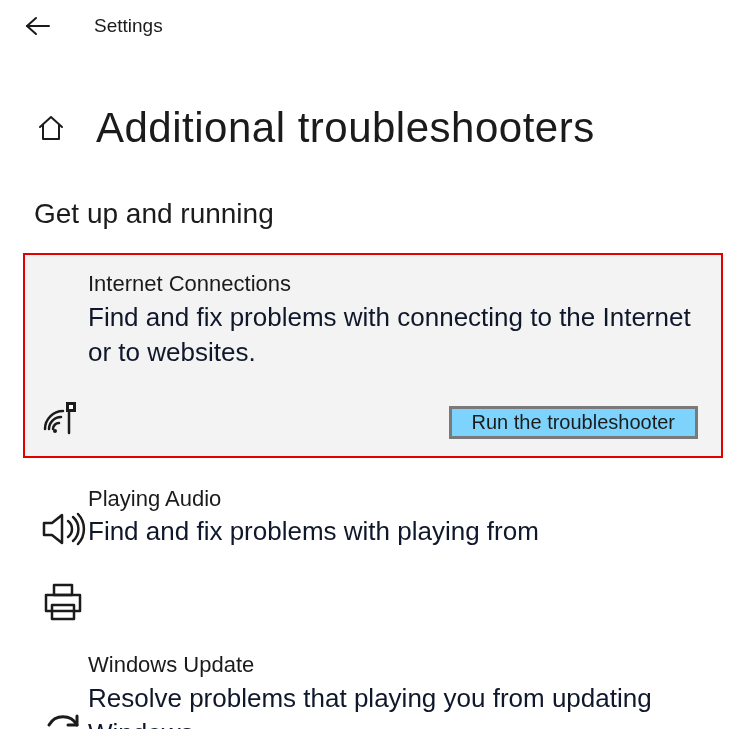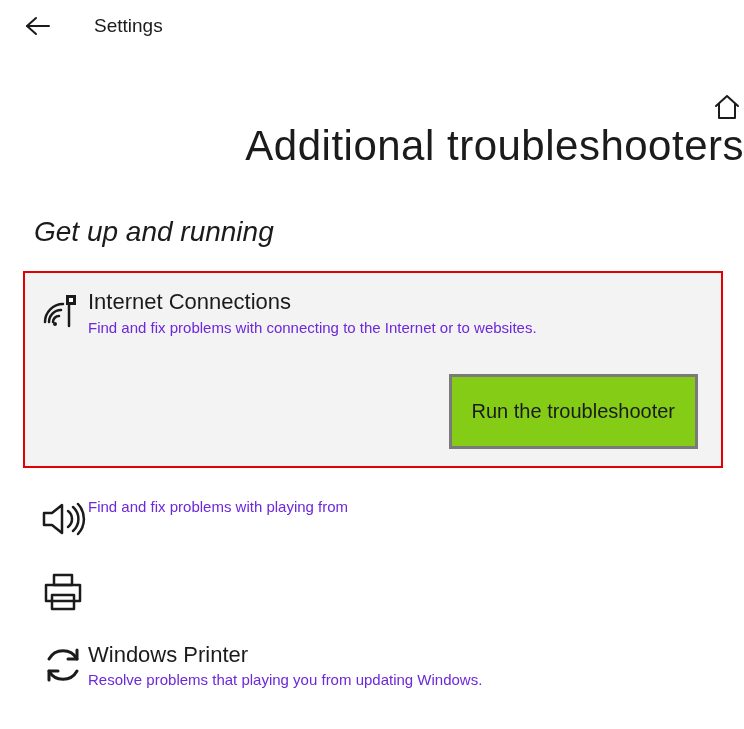--- a/index.html
+++ b/index.html
@@ -25,48 +25,46 @@
     align-items: center;
   }
   .back-arrow svg { stroke: #1b1b1b; }
   .topbar-title {
     font-size: 19px;
     font-weight: 400;
     margin-left: 40px;
   }
   .page-title-row {
     display: flex;
-    align-items: flex-end;
-    margin: 44px 0 0 34px;
-    flex-direction: column;
+    align-items: center;
+    margin: 56px 0 0 34px;
   }
   .home-icon {
     width: 34px;
     display: inline-flex;
     justify-content: center;
     align-items: center;
   }
   .page-title {
     font-size: 42px;
     font-weight: 400;
     margin-left: 28px;
     letter-spacing: 0.5px;
   }
   .section-heading {
     font-size: 28px;
     font-weight: 400;
     margin: 46px 0 24px 34px;
-    font-style: italic;
   }
   .items {
     margin: 0 22px 0 24px;
   }
   .ts-item {
     display: flex;
-    align-items: flex-start;
+    align-items: flex-end;
     padding: 16px 14px 12px 14px;
     position: relative;
   }
   .ts-item.highlighted {
     background: #f3f3f3;
     outline: 2px solid #e30000;
     outline-offset: -1px;
     padding-bottom: 18px;
     margin-bottom: 12px;
   }
@@ -78,35 +76,35 @@
     flex: 0 0 50px;
   }
   .ts-text { flex: 1 1 auto; padding-right: 10px; }
   .ts-title {
     font-size: 22px;
     font-weight: 400;
     color: #1b1b1b;
     line-height: 1.25;
   }
   .ts-desc {
-    font-size: 15px;
-    font-weight: 400;
-    color: #6d28d9;
+    font-size: 26px;
+    font-weight: 400;
+    color: #0f172a;
     line-height: 1.35;
     margin-top: 2px;
   }
   .run-row {
     display: flex;
     justify-content: flex-end;
     margin-top: 36px;
   }
   .run-btn {
     border: 3px solid #7a7a7a;
-    background: #84cc16;
-    padding: 23px 20px;
+    background: #7dd3fc;
+    padding: 2px 20px;
     font-size: 20px;
     font-family: inherit;
     color: #1b1b1b;
     cursor: pointer;
   }
   svg.line-icon { stroke:#1b1b1b; fill:none; stroke-width:2; stroke-linecap:round; stroke-linejoin:round; }
 </style>
 </head>
 <body>
 
@@ -158,20 +156,21 @@
   <div class="ts-item">
     <div class="ts-icon">
       <svg width="46" height="40" viewBox="0 0 46 40" class="line-icon" style="stroke-width:2.5">
         <polygon points="4,14 12,14 22,6 22,34 12,26 4,26"></polygon>
         <path d="M28 12 A10 10 0 0 1 28 28" fill="none"></path>
         <path d="M33 8 A16 16 0 0 1 33 32" fill="none"></path>
         <path d="M38 5 A22 22 0 0 1 38 35" fill="none"></path>
       </svg>
     </div>
     <div class="ts-text">
+      <div class="ts-title">Playing Audio</div>
       <div class="ts-desc">Find and fix problems with playing from</div>
     </div>
   </div>
 
   <div class="ts-item">
     <div class="ts-icon">
       <svg width="46" height="42" viewBox="0 0 46 42" class="line-icon" style="stroke-width:2.5">
         <rect x="14" y="4" width="18" height="10"></rect>
         <rect x="6" y="14" width="34" height="16"></rect>
         <rect x="12" y="24" width="22" height="14"></rect>
@@ -184,18 +183,18 @@
   <div class="ts-item">
     <div class="ts-icon">
       <svg width="44" height="40" viewBox="0 0 44 40" class="line-icon" style="stroke-width:3">
         <path d="M36 14 A16 16 0 0 0 8 14" fill="none"></path>
         <polyline points="36,5 36,14 27,14"></polyline>
         <path d="M8 26 A16 16 0 0 0 36 26" fill="none"></path>
         <polyline points="8,35 8,26 17,26"></polyline>
       </svg>
     </div>
     <div class="ts-text">
-      <div class="ts-title">Windows Printer</div>
+      <div class="ts-title">Windows Update</div>
       <div class="ts-desc">Resolve problems that playing you from updating Windows.</div>
     </div>
   </div>
 
 </div>
 
 </body></html>

